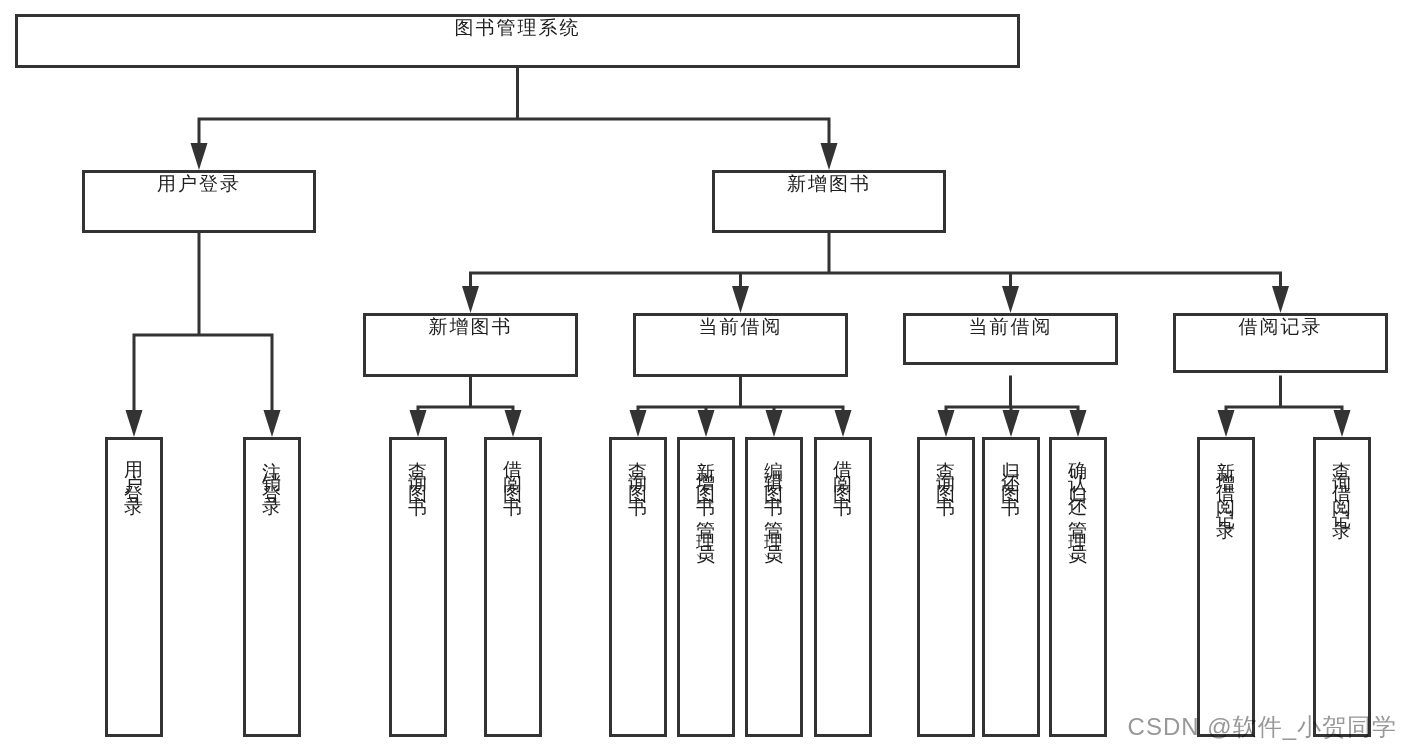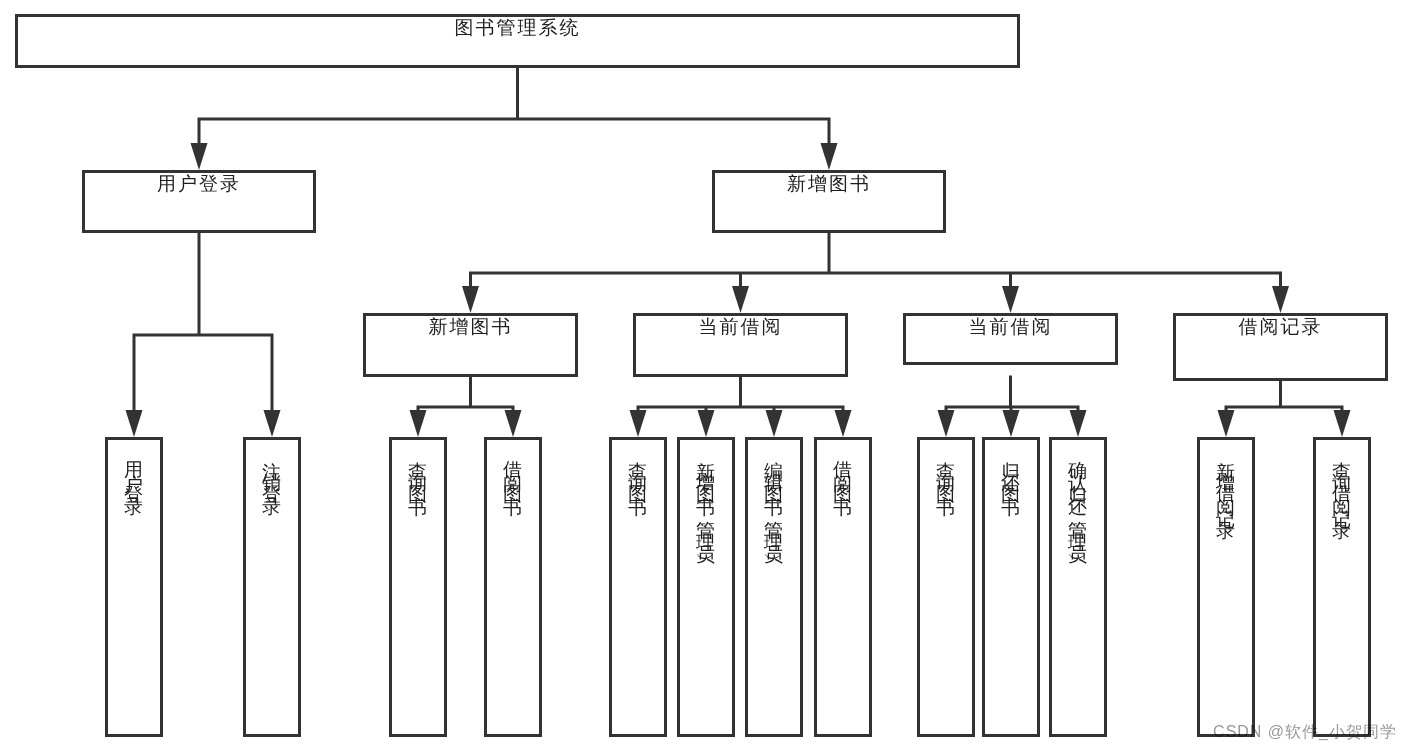--- a/index.html
+++ b/index.html
@@ -39,21 +39,21 @@
   .box.vertical .lbl {
     writing-mode: vertical-rl;
     letter-spacing: 12px;
     line-height: 1;
     transform: translateY(6px);
   }
   .watermark {
     position: absolute;
     right: 8px;
     bottom: 4px;
-    font-size: 16px;
+    font-size: 24px;
     letter-spacing: 1px;
     color: var(--wm, #989898);
     mix-blend-mode: multiply;
     white-space: nowrap;
   }
 </style>
 </head>
 <body>
 
 <div class="canvas" style="--line: #333333; --txt: #1f1f1f; --bg: #ffffff; --wm: #989898;">
@@ -111,21 +111,21 @@
       </div>
       <div class="box" style="left: 363px; top: 313px; width: 215px; height: 64px;">
         <span class="lbl">新增图书</span>
       </div>
       <div class="box" style="left: 633px; top: 313px; width: 215px; height: 64px;">
         <span class="lbl">当前借阅</span>
       </div>
       <div class="box" style="left: 903px; top: 313px; width: 215px; height: 52px;">
         <span class="lbl">当前借阅</span>
       </div>
-      <div class="box" style="left: 1173px; top: 313px; width: 215px; height: 68px;">
+      <div class="box" style="left: 1173px; top: 313px; width: 215px; height: 60px;">
         <span class="lbl">借阅记录</span>
       </div>
       <div class="box vertical" style="left: 105px; top: 437px; width: 58px; height: 300px;">
         <span class="lbl">用户登录</span>
       </div>
       <div class="box vertical" style="left: 243px; top: 437px; width: 58px; height: 300px;">
         <span class="lbl">注销登录</span>
       </div>
       <div class="box vertical" style="left: 389px; top: 437px; width: 58px; height: 300px;">
         <span class="lbl">查询图书</span>

